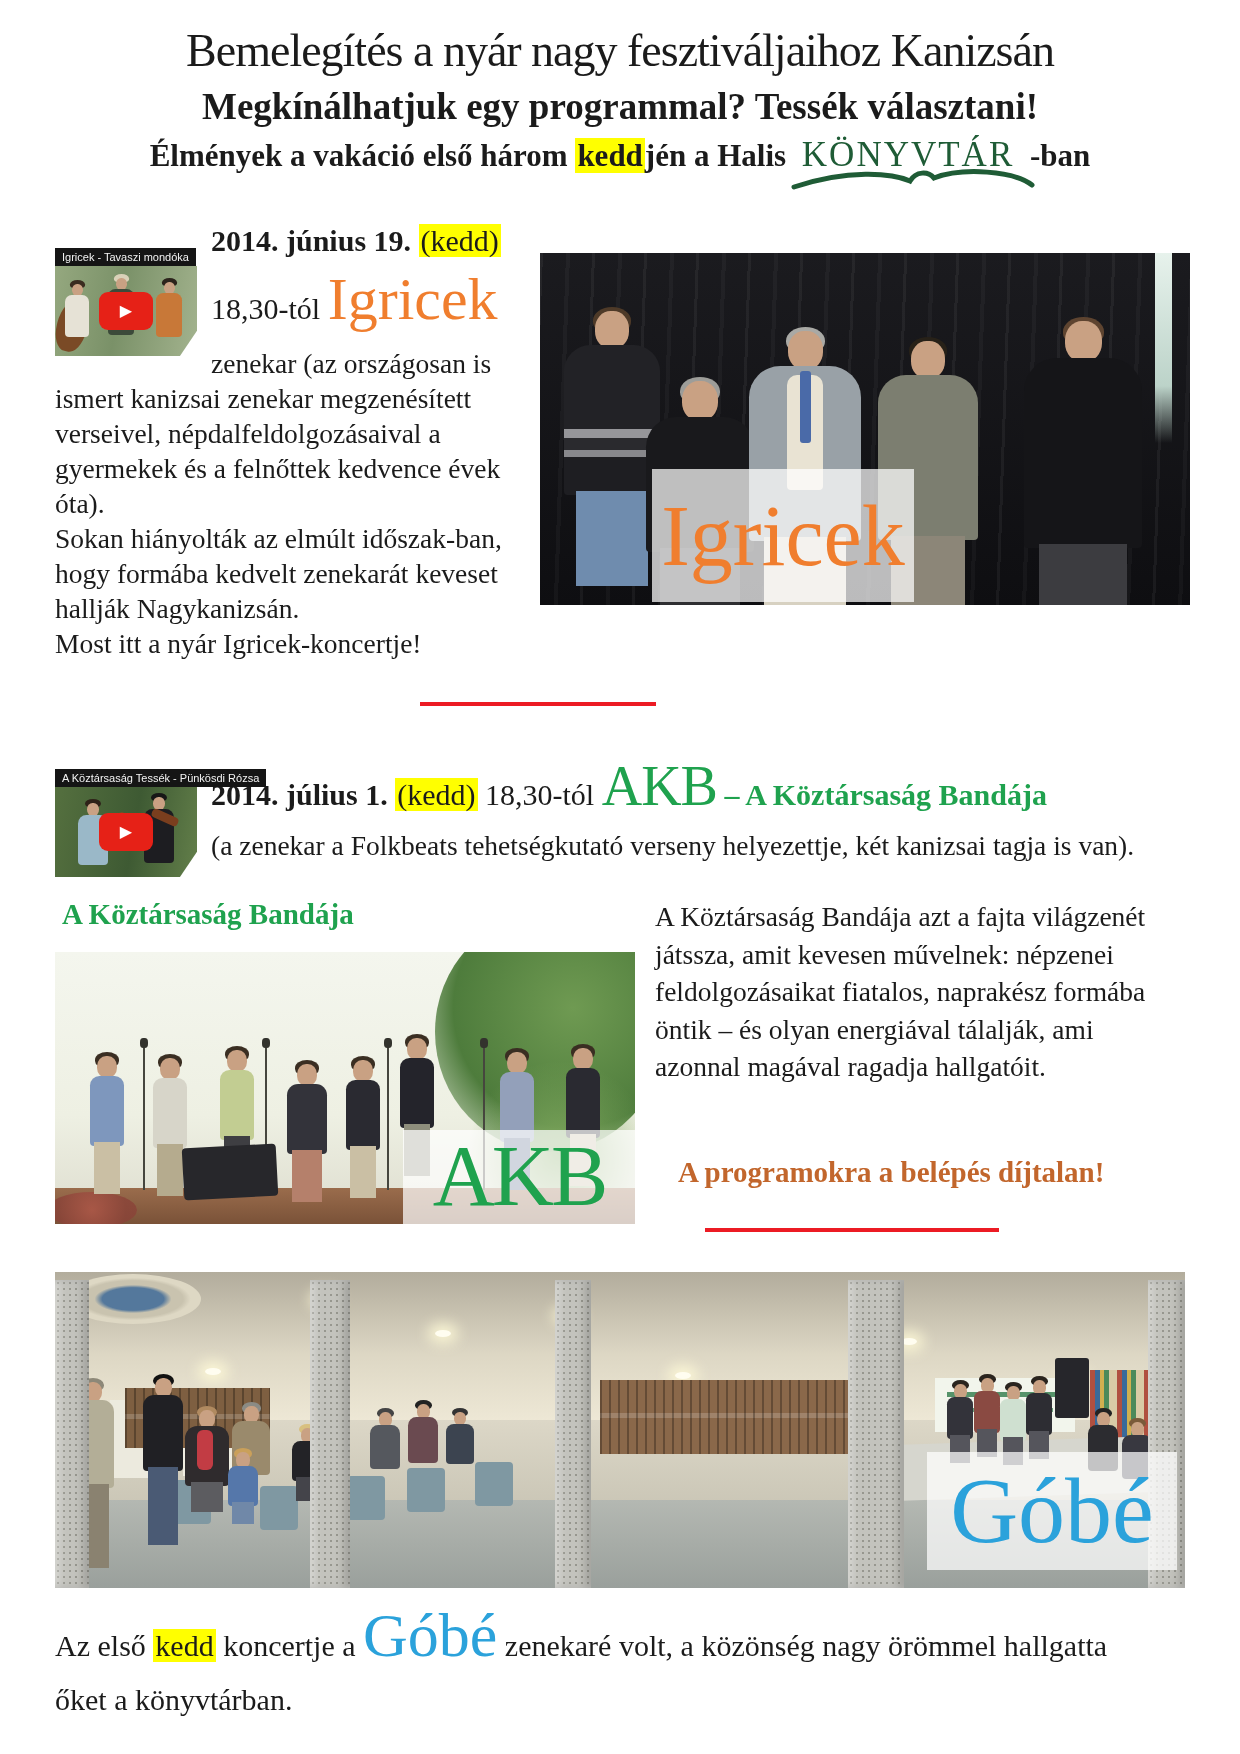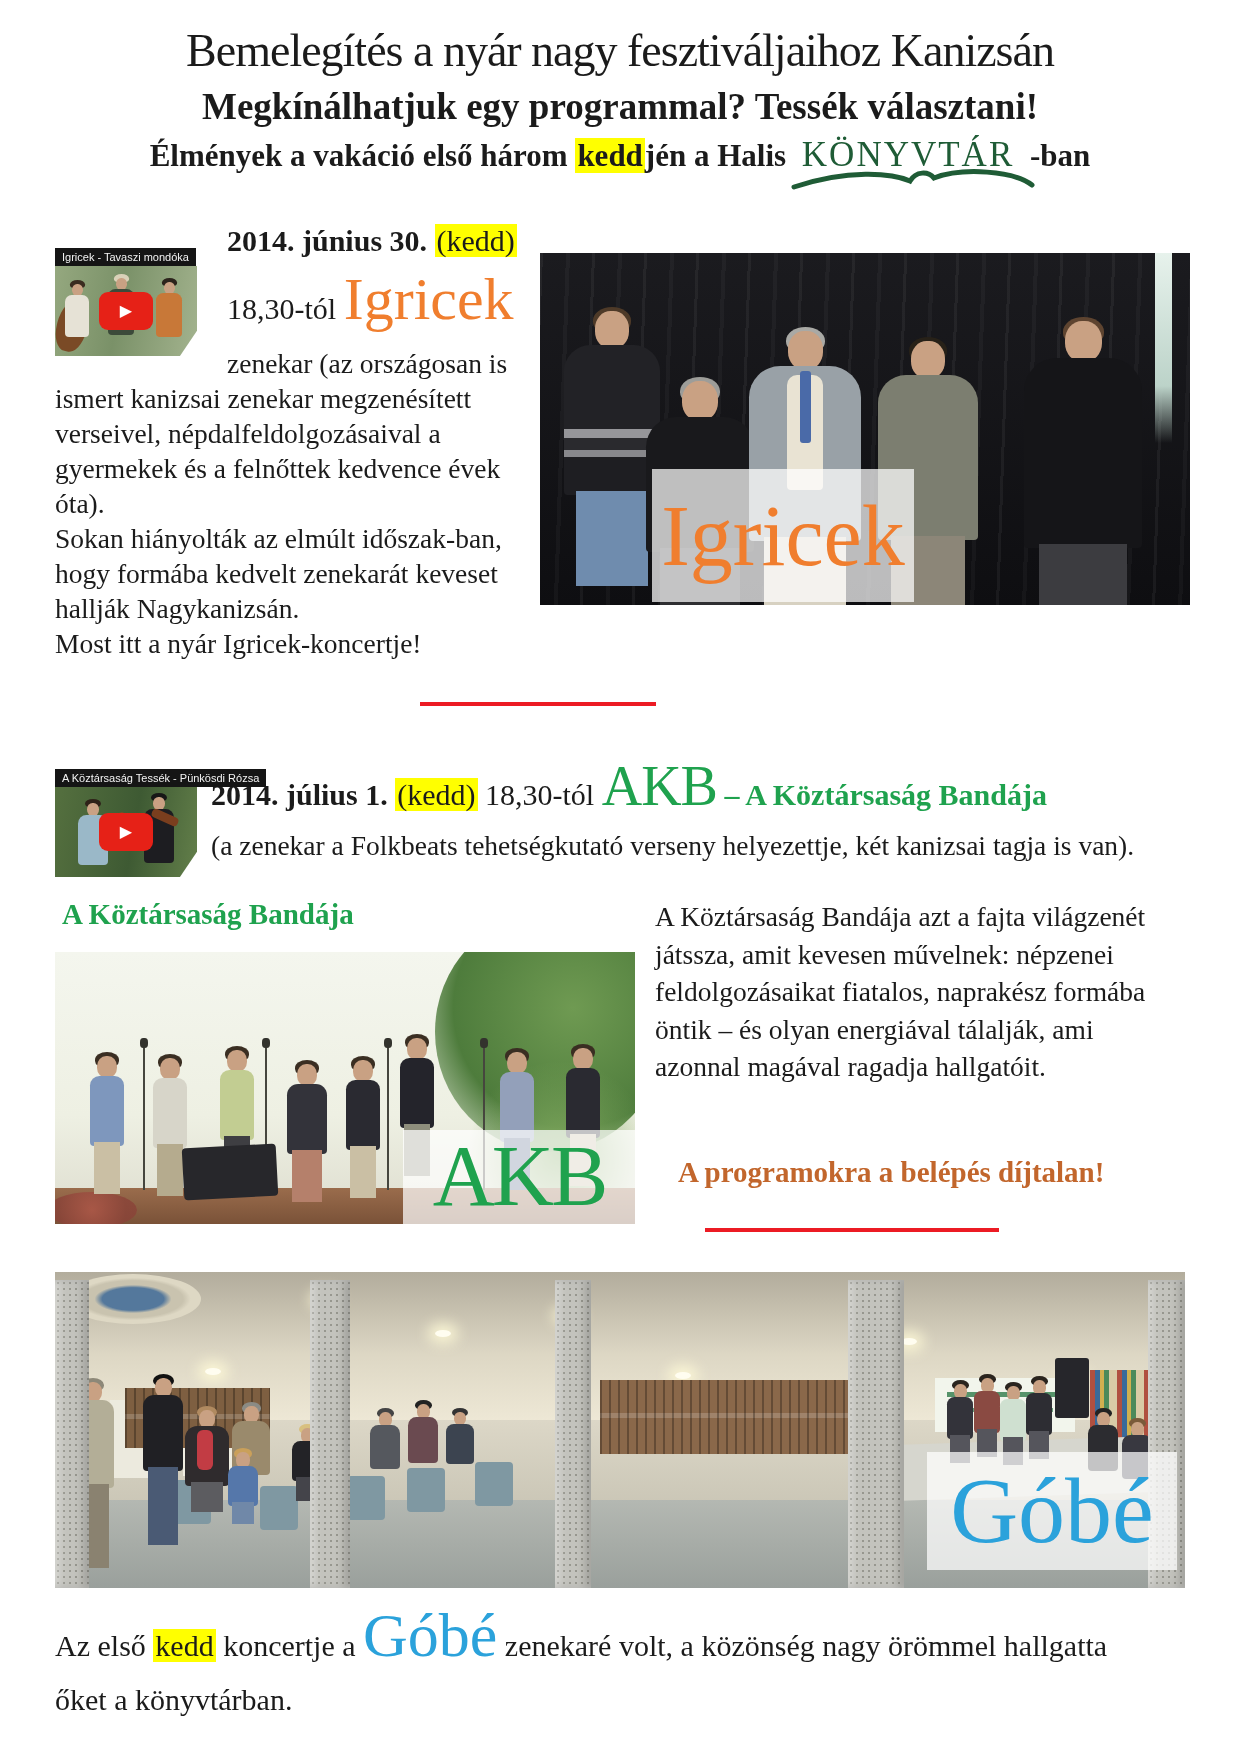--- a/index.html
+++ b/index.html
@@ -11,21 +11,21 @@
   
   header{position:absolute;top:24px;left:0;width:100%;text-align:center;}
   .t1{font-size:46px;font-weight:normal;letter-spacing:-1px;}
   .t2{font-size:37px;font-weight:bold;margin-top:8px;}
   .t3{font-size:31px;font-weight:bold;margin-top:7px;}
   .logo{position:relative;display:inline-block;color:var(--dark_green);font-size:35px;
         letter-spacing:2px;margin:0 8px;font-weight:normal;}
   .logo svg{position:absolute;left:-14px;bottom:-22px;}
   
   .vthumb{float:left;width:142px;position:relative;}
-  #event1 .vthumb{margin:28px 30px 4px 0;border-radius:13px;}
+  #event1 .vthumb{margin:28px 14px 4px 0;border-radius:13px;}
   #event2 .vthumb{margin:16px 14px 4px 0;}
   .vtip{position:relative;background:#151515;color:#f3f3f3;font-family:"Liberation Sans",sans-serif;
         font-size:11px;line-height:18px;height:18px;padding:0 7px;white-space:nowrap;width:max-content;}
   .vtip .arr{position:absolute;left:60px;bottom:-8px;color:#151515;font-size:9px;line-height:9px;}
   .vframe{position:relative;width:142px;height:90px;overflow:hidden;
           clip-path:polygon(0 0,100% 0,100% 72%,88% 100%,0 100%);}
   .playbtn{position:absolute;z-index:3;left:50%;top:50%;transform:translate(-50%,-50%);
            width:54px;height:38px;background:var(--play_red,#e62117);border-radius:9px;
            display:flex;align-items:center;justify-content:center;}
   .playtri{color:#fff;font-size:16px;line-height:1;font-family:"DejaVu Sans",sans-serif;}
@@ -91,21 +91,21 @@
           <div style="position: absolute; left: 16.5px; top: 18px; width: 11px; height: 12.32px; background: rgb(201, 161, 131); border-radius: 46%;"></div>
           <div style="position: absolute; left: 10px; top: 29px; width: 24px; height: 42px; background: rgb(230, 226, 214); border-radius: 6.72px 6.72px 4px 4px;"></div>
           <div style="position: absolute; left: 58.5px; top: 8px; width: 15px; height: 8.58px; background: rgb(217, 209, 184); border-radius: 50% 50% 45% 45%;"></div>
           <div style="position: absolute; left: 60.5px; top: 12px; width: 11px; height: 12.32px; background: rgb(201, 161, 131); border-radius: 46%;"></div>
           <div style="position: absolute; left: 53px; top: 23px; width: 26px; height: 46px; background: rgb(60, 74, 58); border-radius: 7.28px 7.28px 4px 4px;"></div>
           <div style="position: absolute; left: 106.5px; top: 12px; width: 15px; height: 8.58px; background: rgb(44, 36, 28); border-radius: 50% 50% 45% 45%;"></div>
           <div style="position: absolute; left: 108.5px; top: 16px; width: 11px; height: 12.32px; background: rgb(201, 161, 131); border-radius: 46%;"></div>
           <div style="position: absolute; left: 101px; top: 27px; width: 26px; height: 44px; background: rgb(200, 120, 56); border-radius: 7.28px 7.28px 4px 4px;"></div>
         </div>
     </div>
-    <div class="dateline"><span class="b">2014. június 30. </span><span class="hl">(kedd)</span></div>
+    <div class="dateline"><span class="b">2014. június 19. </span><span class="hl">(kedd)</span></div>
     <div class="bandline"><span>18,30-tól </span><span class="orange-name">Igricek</span></div>
     <p class="para">zenekar (az országosan is ismert kanizsai zenekar megzenésített verseivel, népdalfeldolgozásaival a gyermekek és a felnőttek kedvence évek óta).</p>
     <p class="para">Sokan hiányolták az elmúlt időszak-ban, hogy formába kedvelt zenekarát keveset hallják Nagykanizsán.</p>
     <p class="para">Most itt a nyár Igricek-koncertje!</p>
   </div>
 
   <div class="photo" id="photo1">
     <div class="ovl ovl1">
         <span>Igricek</span>
       </div>

